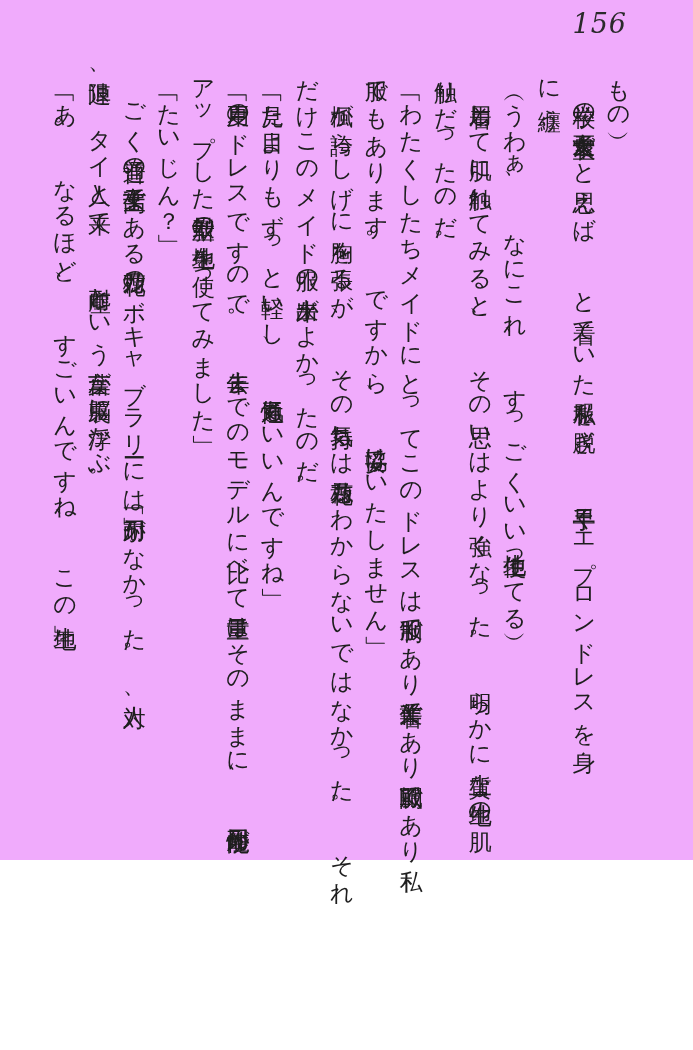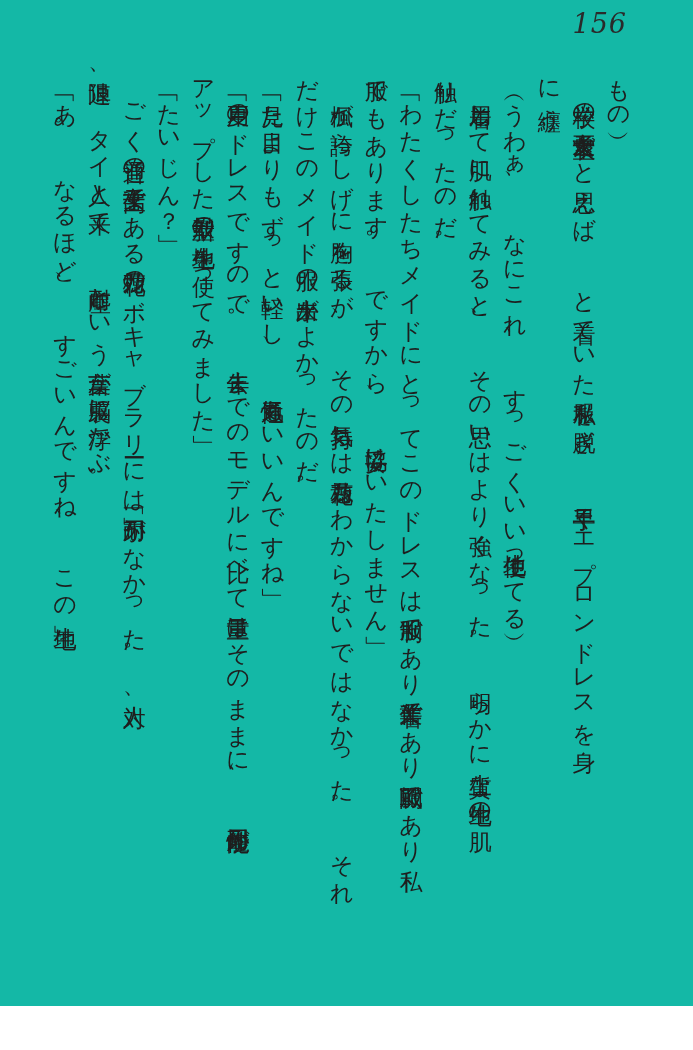--- a/index.html
+++ b/index.html
@@ -8,22 +8,22 @@
   }
   body {
     width: 693px;
     height: 1050px;
     font-family: "DejaVu Serif", "Liberation Serif", serif;
     overflow: hidden;
   }
   .page {
     position: relative;
     width: 693px;
-    height: 1006px;
-    background: #14b8a6;
+    height: 860px;
+    background: #f0abfc;
   }
   .page-number {
     position: absolute;
     top: 8px;
     right: 66px;
     font-size: 27px;
     font-style: italic;
     color: #2a2a2a;
     letter-spacing: 1px;
   }

